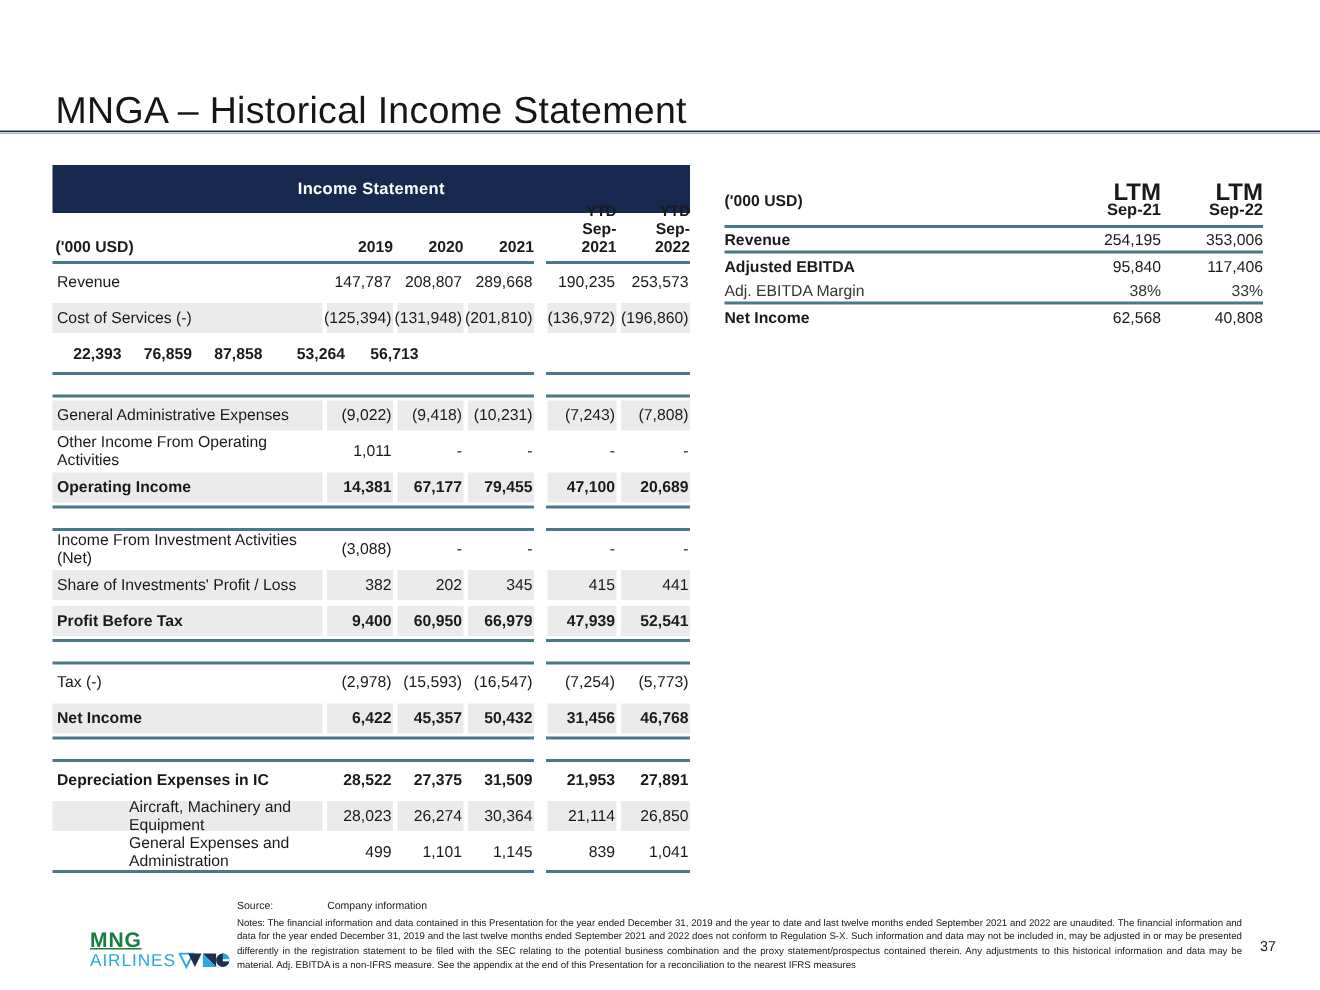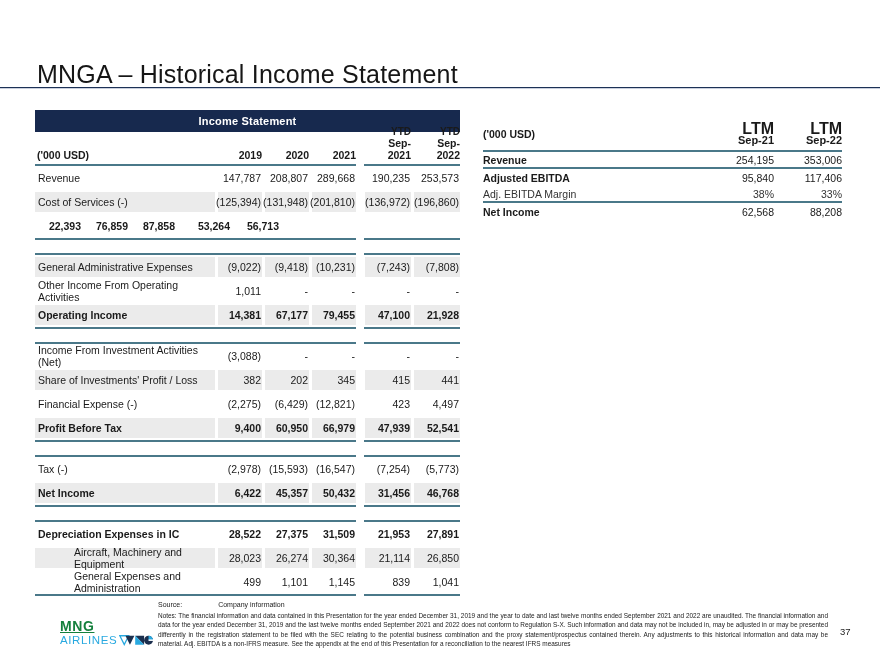--- a/index.html
+++ b/index.html
@@ -5,41 +5,41 @@
   * { margin:0; padding:0; box-sizing:border-box; }
   html,body { width:880px; height:660px; background:#ffffff; overflow:hidden;
               font-family:"Liberation Sans", sans-serif; color:#1a1a1a; }
   .slide { position:relative; width:880px; height:660px; background:#ffffff; }
 
   .slide-title { position:absolute; left:37px; top:60px; font-size:25px; font-weight:400; color:#161616; letter-spacing:0.2px; }
   .title-rule { position:absolute; left:0; top:87px; width:880px; height:2px; background:#1c3156; border-bottom:1px solid #c9cfdd; }
 
   
   .is-table { position:absolute; left:35px; top:110px; width:425px; }
-  .tbl-header-bar { height:22px; background:#17294e; color:#ffffff; font-size:11px; font-weight:bold;
+  .tbl-header-bar { height:32px; background:#17294e; color:#ffffff; font-size:11px; font-weight:bold;
                     display:flex; align-items:center; justify-content:center; letter-spacing:0.2px; }
   .is-colhead { display:flex; align-items:flex-end; height:32px; padding-bottom:3px; }
   .is-colhead .unit { width:180px; font-weight:bold; font-size:10.5px; padding-left:2px; }
   .colstack { text-align:right; font-weight:bold; }
   .colstack .top { font-size:10px; line-height:11px; min-height:11px; }
   .colstack .bot { font-size:10.5px; line-height:12px; }
   .is-colhead .colstack { width:44px; margin-left:3px; }
   .is-colhead .colstack.c3 { width:46px; margin-left:9px; }
   .is-colhead .colstack.c4 { width:46px; }
 
   .split-rule { display:flex; }
   .split-rule .seg-l { width:321px; height:2px; background:#4a7889; }
   .split-rule .seg-g { width:8px; height:2px; }
   .split-rule .seg-r { flex:1; height:2px; background:#4a7889; }
   .spacer { height:13px; }
 
   .is-row { display:flex; align-items:center; height:24px; font-size:10.5px; }
   .is-row .cell { height:20px; display:flex; align-items:center; }
   .is-row .label { width:180px; padding-left:3px; }
-  .is-row .label.ind { padding-left:39px; }
+  .is-row .label.ind { padding-left:51px; }
   .is-row .num { width:44px; margin-left:3px; justify-content:flex-end; text-align:right; padding-right:1px; }
   .is-row .num.c3 { width:46px; margin-left:9px; }
   .is-row .num.c4 { width:46px; }
   .is-row.shaded .cell { background:#ebebeb; }
   .is-row.bold { font-weight:bold; }
 
   
   .ki-table { position:absolute; left:483px; top:110px; width:359px; }
   .ki-colhead { display:flex; align-items:flex-end; height:40px; padding-bottom:4px; }
   .ki-colhead .unit { flex:1; font-weight:bold; font-size:10.5px; padding-bottom:6px; }
@@ -56,21 +56,21 @@
 
   
   .source-row { position:absolute; left:158px; top:601px; font-size:7px; color:#1a1a1a; }
   .source-row .val { margin-left:36px; }
   .notes { position:absolute; left:158px; top:611px; width:670px; font-size:6.45px; line-height:1.45;
            text-align:justify; color:#1a1a1a; }
   .page-num { position:absolute; left:840px; top:626px; font-size:9.5px; color:#222; }
 
   .logo { position:absolute; left:60px; top:619px; }
   .logo-mng { font-size:14px; font-weight:bold; color:#15803d; letter-spacing:0.6px; line-height:15px;text-decoration:underline; }
-  .logo-bottom { display:flex; align-items:flex-start; }
+  .logo-bottom { display:flex; align-items:center; }
   .logo-airlines { font-size:11.5px; color:#29a9e0; letter-spacing:0.6px; line-height:13px; }
   .logo-mark { margin-left:2px; }
 </style>
 </head>
 <body>
 
 <div class="slide">
 
   <div class="slide-title">MNGA – Historical Income Statement</div>
   <div class="title-rule"></div>
@@ -155,21 +155,21 @@
           <div class="cell num">-</div>
           <div class="cell num c3">-</div>
           <div class="cell num c4">-</div>
         </div>
         <div class="is-row shaded bold">
           <div class="cell label">Operating Income</div>
           <div class="cell num">14,381</div>
           <div class="cell num">67,177</div>
           <div class="cell num">79,455</div>
           <div class="cell num c3">47,100</div>
-          <div class="cell num c4">21,928</div>
+          <div class="cell num c4">20,689</div>
         </div>
         <div class="split-rule">
           <div class="seg-l"></div>
           <div class="seg-g"></div>
           <div class="seg-r"></div>
         </div>
         <div class="spacer"></div>
         <div class="split-rule">
           <div class="seg-l"></div>
           <div class="seg-g"></div>
@@ -184,28 +184,20 @@
           <div class="cell num c4">-</div>
         </div>
         <div class="is-row shaded">
           <div class="cell label">Share of Investments' Profit / Loss</div>
           <div class="cell num">382</div>
           <div class="cell num">202</div>
           <div class="cell num">345</div>
           <div class="cell num c3">415</div>
           <div class="cell num c4">441</div>
         </div>
-        <div class="is-row">
-          <div class="cell label">Financial Expense (-)</div>
-          <div class="cell num">(2,275)</div>
-          <div class="cell num">(6,429)</div>
-          <div class="cell num">(12,821)</div>
-          <div class="cell num c3">423</div>
-          <div class="cell num c4">4,497</div>
-        </div>
         <div class="is-row shaded bold">
           <div class="cell label">Profit Before Tax</div>
           <div class="cell num">9,400</div>
           <div class="cell num">60,950</div>
           <div class="cell num">66,979</div>
           <div class="cell num c3">47,939</div>
           <div class="cell num c4">52,541</div>
         </div>
         <div class="split-rule">
           <div class="seg-l"></div>
@@ -302,21 +294,21 @@
           <div class="num">117,406</div>
         </div>
         <div class="ki-row italic rule-below">
           <div class="label">Adj. EBITDA Margin</div>
           <div class="num">38%</div>
           <div class="num">33%</div>
         </div>
         <div class="ki-row bold">
           <div class="label">Net Income</div>
           <div class="num">62,568</div>
-          <div class="num">88,208</div>
+          <div class="num">40,808</div>
         </div>
       </div>
   </div>
 
   <div class="logo">
     <div class="logo-mng">MNG</div>
     <div class="logo-bottom">
       <span class="logo-airlines">AIRLINES</span>
       <svg class="logo-mark" width="34" height="14" viewBox="0 0 42 17">
         <polygon points="1,2 12,2 6.5,13" fill="#ffffff" stroke="#29a9e0" stroke-width="1.6"></polygon>

